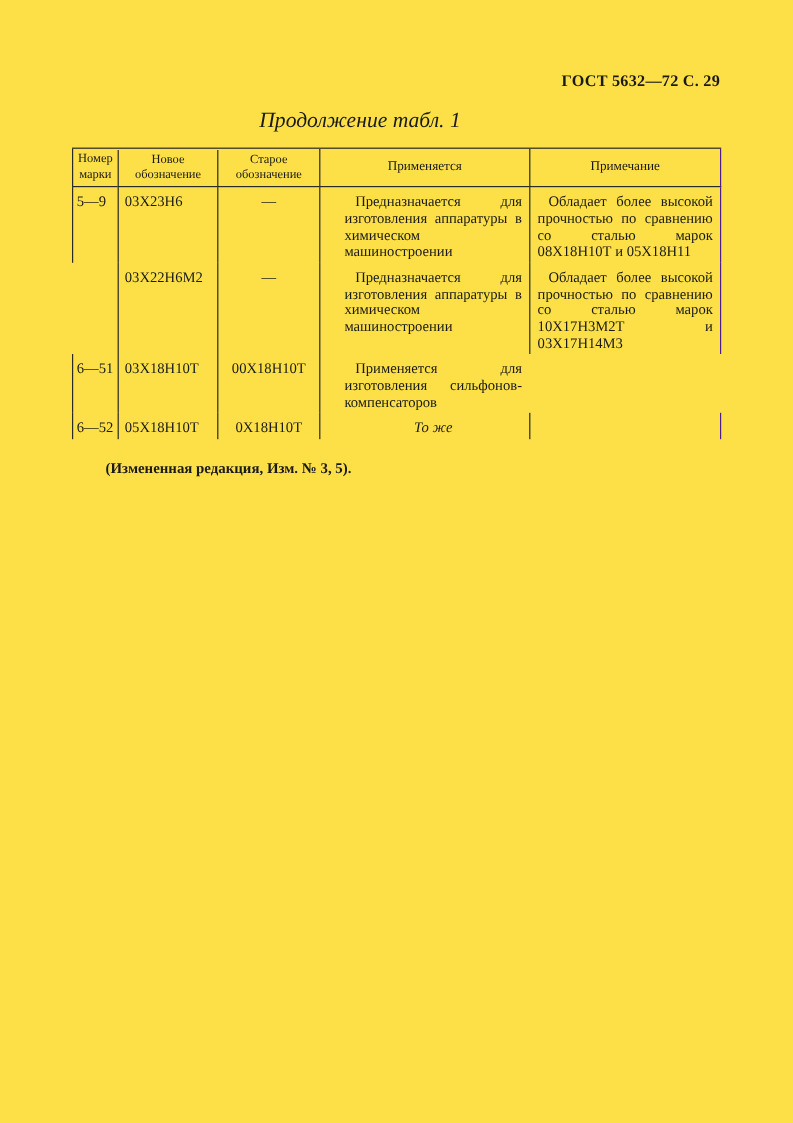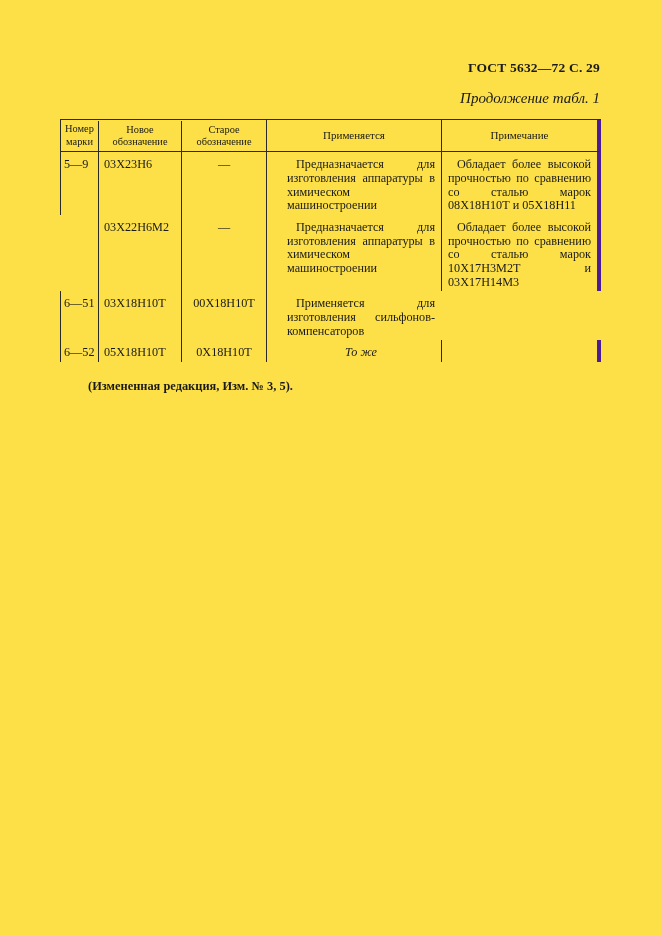--- a/index.html
+++ b/index.html
@@ -17,23 +17,23 @@
   .doc-header {
     padding-top: 60px;
     margin-right: 61px;
     text-align: right;
     font-weight: bold;
     font-size: 13.5px;
     letter-spacing: 0.2px;
   }
   .continuation {
     margin: 14px 61px 0 0;
-    text-align: right;
+    text-align: center;
     font-style: italic;
-    font-size: 15px;
+    font-size: 18px;
   }
   
   .tbl {
     margin: 12px 0 0 60px;
     width: 541px;
     display: grid;
     grid-template-columns: 38px 83px 85px 175px 160px;
     border-top: 1px solid #2a2a2a;
     font-size: 12.2px;
     line-height: 1.12;
@@ -48,21 +48,21 @@
     padding: 3px 2px;
     border-left: 1px solid #2a2a2a;
     border-bottom: 1px solid #2a2a2a;
   }
   .h-num     { grid-column: 1;     grid-row: 1 / 3; }
   .h-group   { grid-column: 2 / 4; grid-row: 1; min-height: 20px; }
   .h-new     { grid-column: 2;     grid-row: 2; min-height: 30px; }
   .h-old     { grid-column: 3;     grid-row: 2; min-height: 30px; }
   .h-purpose { grid-column: 4;     grid-row: 1 / 3; font-size: 11px; }
   .h-note    { grid-column: 5;     grid-row: 1 / 3; font-size: 11px; }
-  .last      { border-right: 4px solid #4c1d95; }
+  .last      { border-right: 1px solid #4c1d95; }
 
   .bc { border-left: 1px solid #2a2a2a; padding: 6px 5px 2px 5px; }
   .c1 { grid-column: 1; padding-left: 3px; padding-right: 1px; white-space: nowrap; }
   .c2 { grid-column: 2; }
   .c3 { grid-column: 3; text-align: center; }
   .c4 { grid-column: 4; text-align: justify; text-indent: 9px; padding-left: 20px; padding-right: 6px; }
   .c5 { grid-column: 5; text-align: justify; text-indent: 9px; padding-left: 6px; padding-right: 6px; }
   .c4.center { text-align: center; text-indent: 0; font-style: italic; }
   .r1 { grid-row: 3; }
   .r2 { grid-row: 4; }

